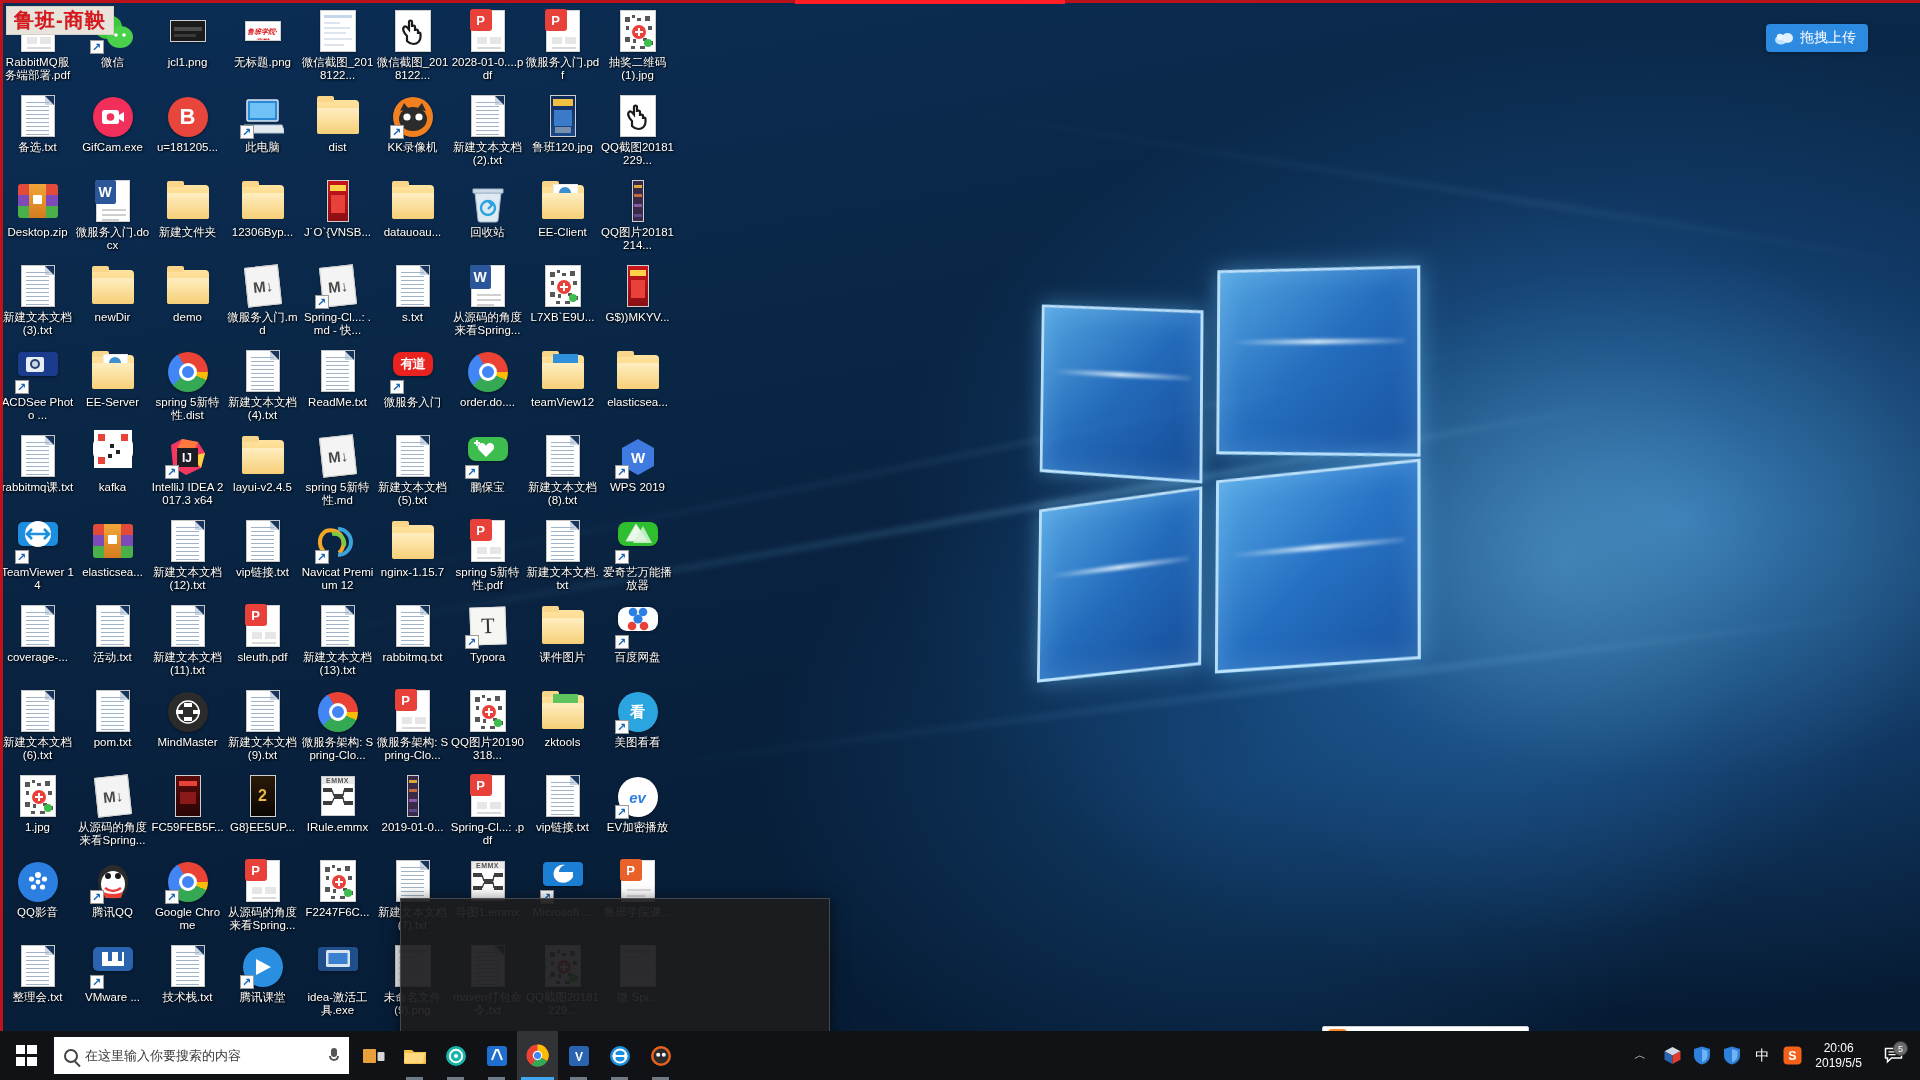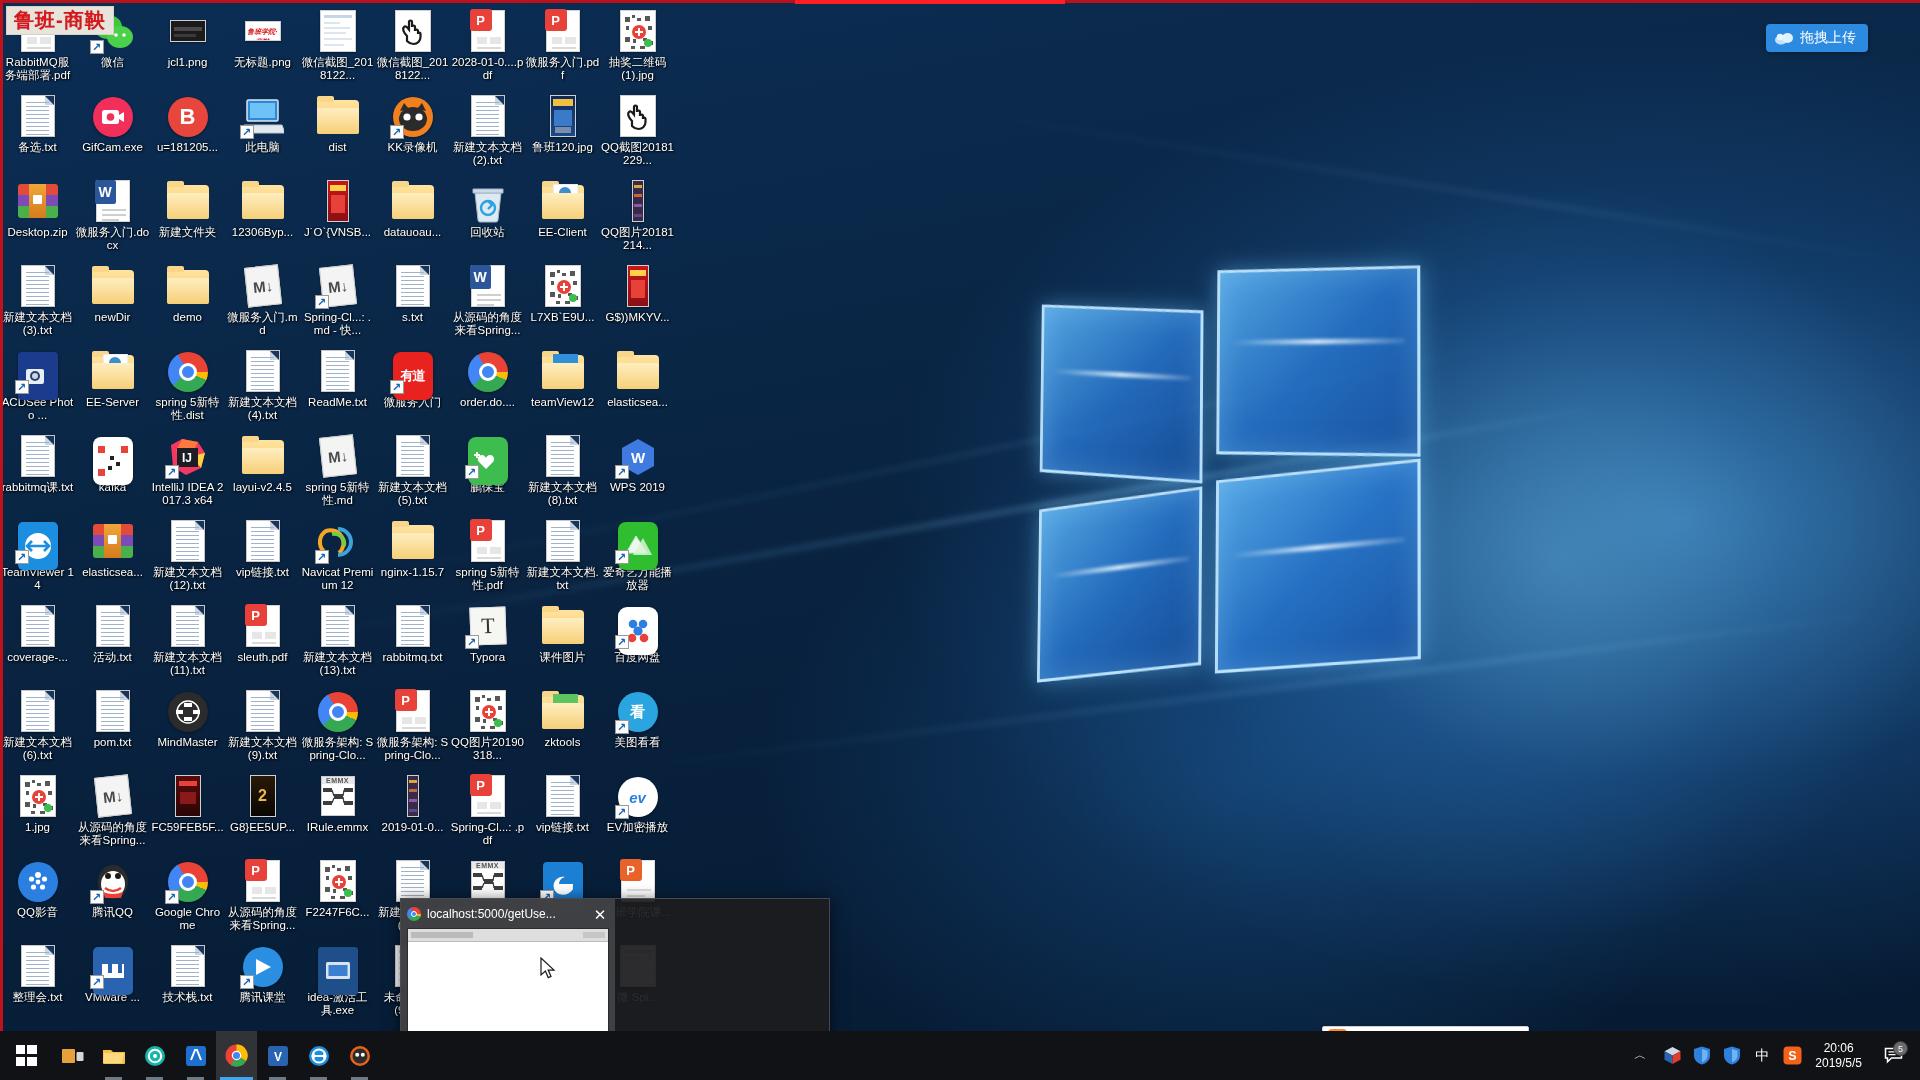--- a/index.html
+++ b/index.html
@@ -116,21 +116,21 @@
   .zip { width:40px; height:34px; margin:5px auto 0; position:relative; border-radius:3px; overflow:hidden;
          background:linear-gradient(180deg,#e24a3a 0 33%,#7e4ab8 33% 66%,#49b04a 66% 100%); }
   .zip::before { content:""; position:absolute; left:11px; top:-3px; width:17px; height:40px;
                  background:linear-gradient(180deg,#f3a93a,#d2781c); border-radius:3px; }
   .zip::after { content:""; position:absolute; left:15px; top:11px; width:9px; height:9px; background:#fff; border-radius:1px;}
   .chrome { width:40px; height:40px; margin:3px auto 0; border-radius:50%; position:relative;
             background: conic-gradient(from -30deg, #ea4335 0 33%, #fbbc05 33% 40%, #34a853 40% 72%, #4285f4 72% 100%);
             box-shadow:0 1px 3px rgba(0,0,0,.45); }
   .chrome::after { content:""; position:absolute; left:11px; top:11px; width:18px; height:18px; border-radius:50%;
                    background:#4285f4; border:3px solid #fff; box-sizing:border-box; }
-  .sqapp { width:40px; height:48px; margin:3px auto 16px; border-radius:8px; display:flex; align-items:center;
+  .sqapp { width:40px; height:24px; margin:3px auto 16px; border-radius:8px; display:flex; align-items:center;
            justify-content:center; color:#fff; font-weight:bold; font-size:14px; box-shadow:0 1px 3px rgba(0,0,0,.4); }
   .imgfile { width:36px; height:42px; margin:1px auto 0; background:#fff; border:1px solid #d0d0d0;
              box-shadow:0 1px 2px rgba(0,0,0,.4); overflow:hidden; position:relative; }
   .circ { width:40px; height:40px; margin:3px auto 0; border-radius:50%; display:flex; align-items:center;
           justify-content:center; color:#fff; font-weight:bold; font-size:16px; box-shadow:0 1px 3px rgba(0,0,0,.4); }
 
   
   #preview {
     position:absolute; left:400px; top:898px; width:430px; height:140px; z-index:70;
     background:rgba(28,28,30,0.93); border:1px solid rgba(110,110,115,.55);
@@ -1594,35 +1594,20 @@
             <div style="position:absolute;left:3px;top:21px;right:9px;height:2px;background:#dde6ef"></div>
             <div style="position:absolute;left:3px;top:27px;right:3px;height:2px;background:#dde6ef"></div>
             <div style="position:absolute;left:3px;top:33px;width:20px;height:2px;background:#dde6ef"></div>
           </div>
         </div>
         <div class="lbl">微 Spi...</div>
       </div>
     </div>
 
   <div id="preview">
-    <div class="pvitem active">
-      <div class="pvhead">
-        <span class="favicon"></span>
-        <span class="pvtitle">localhost:5000/getUse...</span>
-        <span class="pvclose">✕</span>
-      </div>
-      <div class="pvthumb t2">
-        <span class="bar"></span>
-        <span class="pvcursor">
-          <svg width="17" height="24" viewBox="0 0 17 24">
-              <path d="M1 1 L1 18 L5.4 14.1 L8.2 20.6 L11 19.4 L8.2 13.1 L14 13.1 Z" fill="#fff" stroke="#1a1a1a" stroke-width="1.2"></path>
-            </svg>
-        </span>
-      </div>
-    </div>
   </div>
 
   <div id="imebar">
     <span class="sg">S</span>
     <span class="it">中</span>
     <span class="it">°,</span>
     <span class="it">☺</span>
     <span class="it blue">
       <svg width="11" height="15" viewBox="0 0 11 15">
           <rect x="3.3" y="0.6" width="4.4" height="8" rx="2.2" fill="#2b7bd6"></rect>
@@ -1672,20 +1657,28 @@
 
     <div id="startbtn">
       <span class="grid">
         <span></span>
           <span></span>
           <span></span>
           <span></span>
       </span>
     </div>
 
+    <div id="searchbox">
+      <span class="mag"></span>
+      <span class="ph">在这里输入你要搜索的内容</span>
+      <span class="mic">
+          <span class="cap"></span>
+          <span class="base"></span>
+        </span>
+    </div>
 
     <div id="tasklist">
       <div class="tbtn">
         <svg width="22" height="18" viewBox="0 0 22 18">
             <rect x="0" y="2" width="13" height="14" rx="1" fill="#e8a13a"></rect>
             <rect x="14.5" y="5" width="7" height="9" rx="1" fill="#d7d7d7"></rect>
           </svg>
       </div>
       <div class="tbtn running">
         <svg width="24" height="20" viewBox="0 0 24 20">

